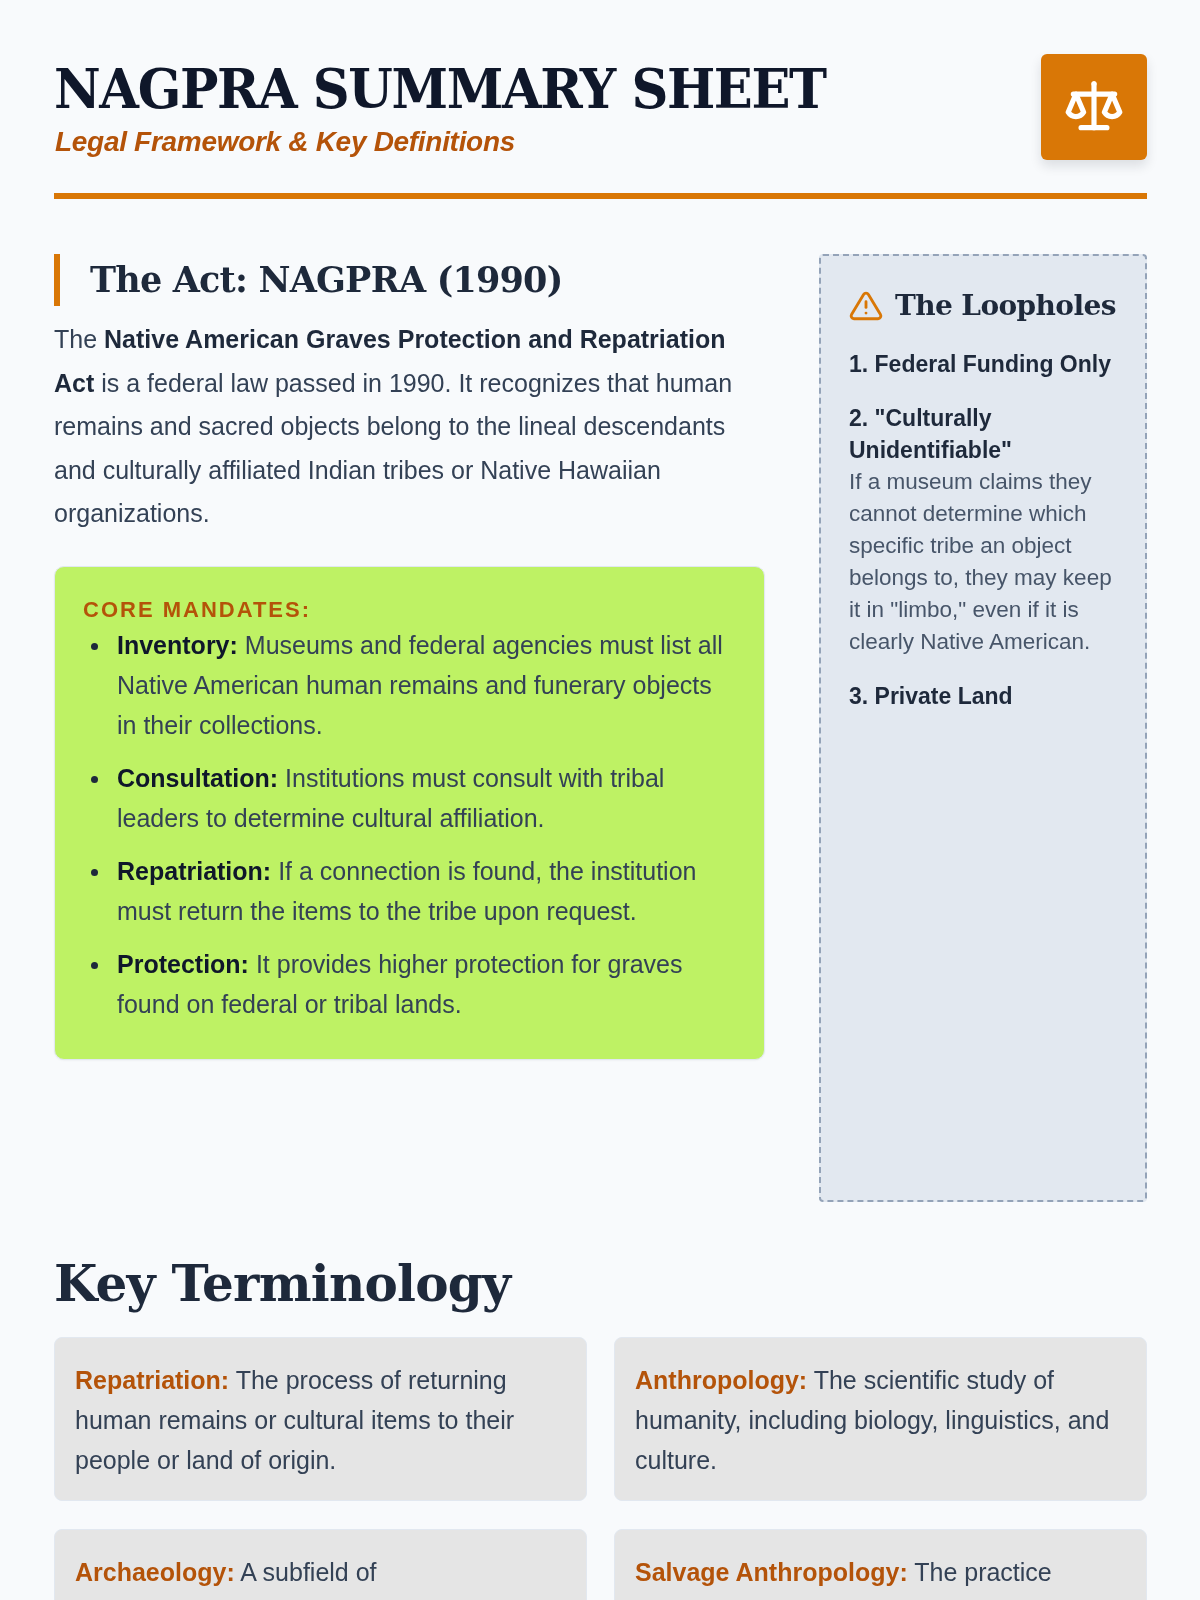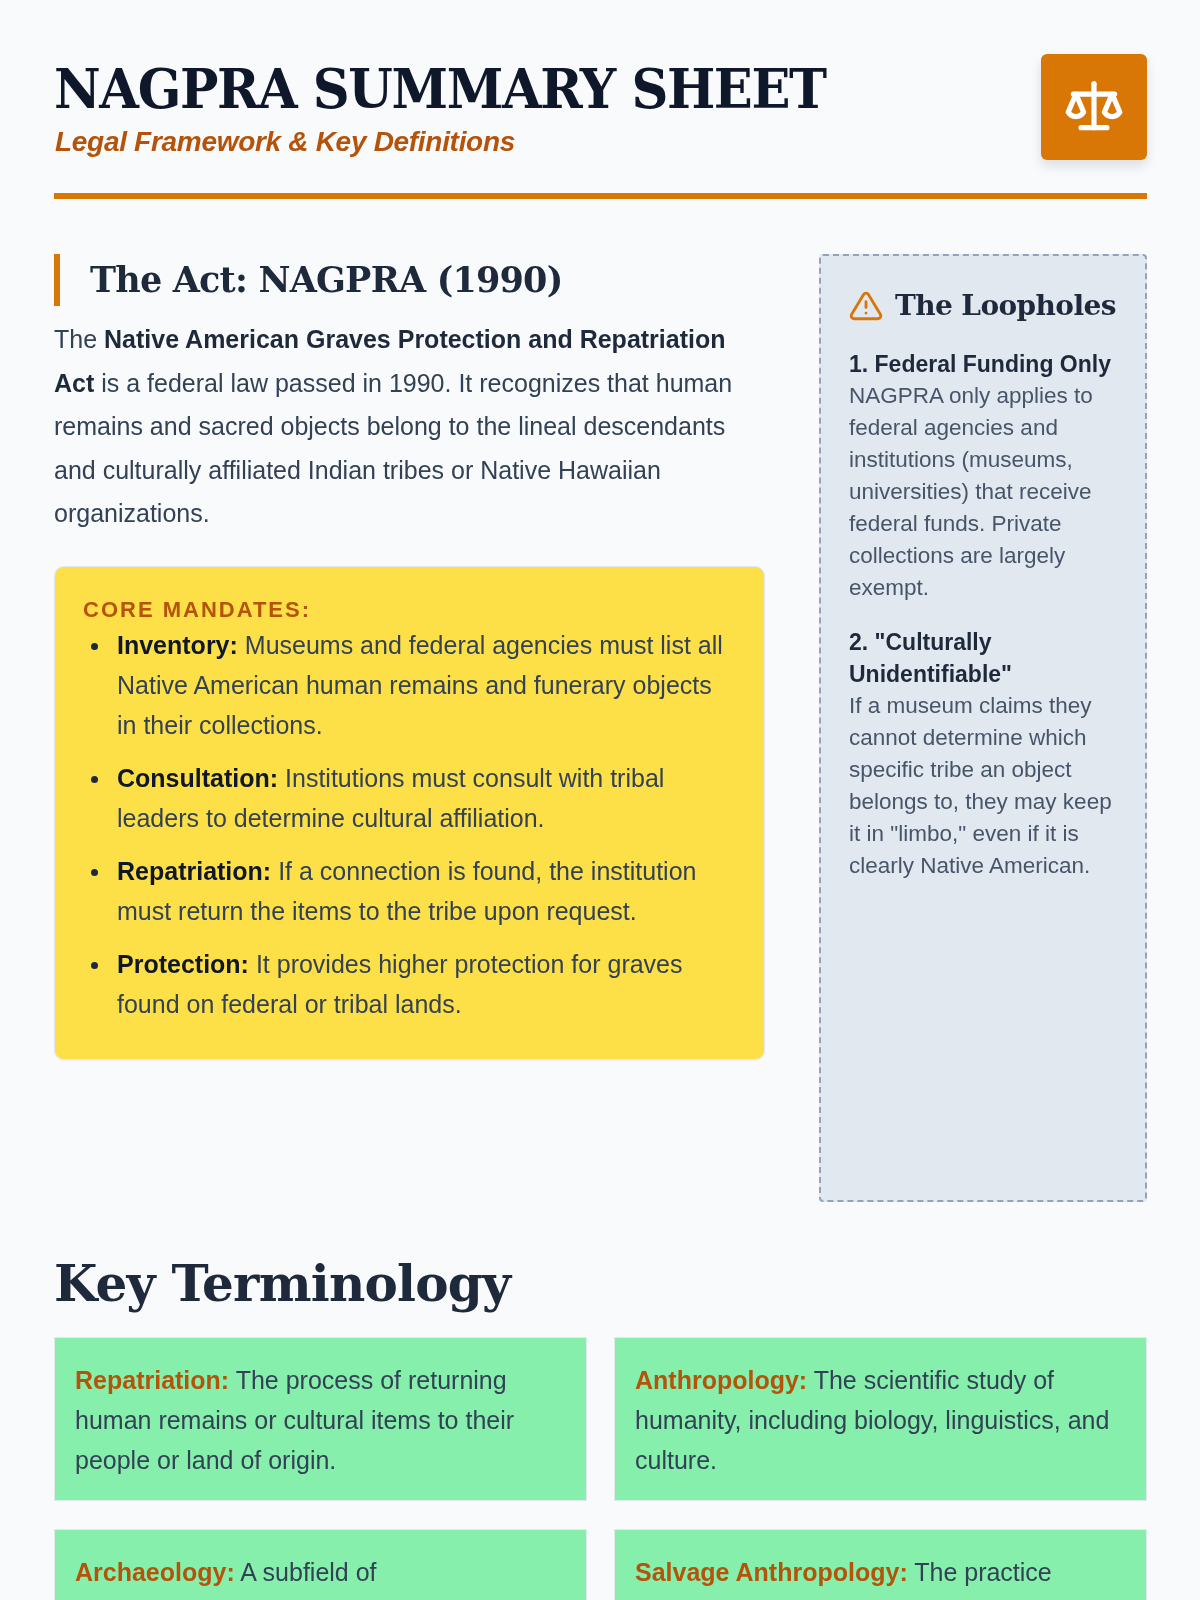--- a/index.html
+++ b/index.html
@@ -39,21 +39,21 @@
   .section-title {
     border-left: 6px solid #d97706; padding-left: 30px;
     font-family: "DejaVu Serif", "Liberation Serif", serif; font-weight: bold;
     font-size: 35px; line-height: 52px; color: #1e293b; letter-spacing: -0.8px;
   }
   .intro {
     margin-top: 12px; font-size: 25px; line-height: 43.5px; color: #334155;
   }
   .intro b { color: #1e293b; }
   .mandates {
-    margin-top: 30px; background: #fde047; border: 1.5px solid #e2e8f0;
+    margin-top: 30px; background: #bef264; border: 1.5px solid #e2e8f0;
     border-radius: 10px; padding: 28px 28px 22px 28px; box-shadow: 0 1px 2px rgba(15,23,42,0.04);
   }
   .mandates-label {
     font-weight: bold; font-size: 22px; letter-spacing: 2px; color: #b45309; line-height: 30px;
   }
   .mandates ul { list-style: none; margin-top: 0; }
   .mandates li {
     position: relative; padding-left: 34px; font-size: 25px; line-height: 40px;
     color: #334155; margin-bottom: 13px;
   }
@@ -83,21 +83,21 @@
   .terms-title {
     position: absolute; left: 0; top: 1258px;
     font-family: "DejaVu Serif", "Liberation Serif", serif; font-weight: bold;
     font-size: 50px; line-height: 52px; color: #1e293b; letter-spacing: -0.8px;
   }
   .terms-grid {
     position: absolute; left: 0; top: 1337px; width: 1093px;
     display: grid; grid-template-columns: 533px 533px; column-gap: 27px; row-gap: 28px;
   }
   .term-card {
-    background: #86efac; border: 1.5px solid #e2e8f0; border-radius: 0;
+    background: #e5e5e5; border: 1.5px solid #e2e8f0; border-radius: 8px;
     padding: 22px 20px 20px 20px; min-height: 164px;
     font-size: 25px; line-height: 40px; color: #334155;
   }
   .term-name { color: #b45309; font-weight: bold; }
 </style>
 </head>
 <body>
 
 <div class="page">
 
@@ -136,27 +136,27 @@
     <div class="side-title">
       <svg width="34" height="34" viewBox="0 0 24 24" fill="none" stroke="#d97706" stroke-width="2" stroke-linecap="round" stroke-linejoin="round">
         <path d="M10.3 3.9L1.8 18a2 2 0 0 0 1.7 3h17a2 2 0 0 0 1.7-3L13.7 3.9a2 2 0 0 0-3.4 0z"></path>
         <line x1="12" y1="9" x2="12" y2="13"></line>
         <line x1="12" y1="17" x2="12.01" y2="17"></line>
       </svg>
       <span>The Loopholes</span>
     </div>
     <div class="loophole">
       <div class="loophole-title">1. Federal Funding Only</div>
-      <div class="loophole-body">NAGPRA only applies to federal agencies and institutions (museums, universities) that receive federal funds. Private collections are largely exempt.</div>
     </div>
     <div class="loophole">
       <div class="loophole-title">2. "Culturally Unidentifiable"</div>
       <div class="loophole-body">If a museum claims they cannot determine which specific tribe an object belongs to, they may keep it in "limbo," even if it is clearly Native American.</div>
     </div>
     <div class="loophole">
+      <div class="loophole-title">3. Private Land</div>
     </div>
   </aside>
 
   <h2 class="terms-title">Key Terminology</h2>
   <div class="terms-grid">
     <div class="term-card"><span class="term-name">Repatriation:</span><span> The process of returning human remains or cultural items to their people or land of origin.</span></div>
     <div class="term-card"><span class="term-name">Anthropology:</span><span> The scientific study of humanity, including biology, linguistics, and culture.</span></div>
     <div class="term-card"><span class="term-name">Archaeology:</span><span> A subfield of</span></div>
     <div class="term-card"><span class="term-name">Salvage Anthropology:</span><span> The practice</span></div>
   </div>

